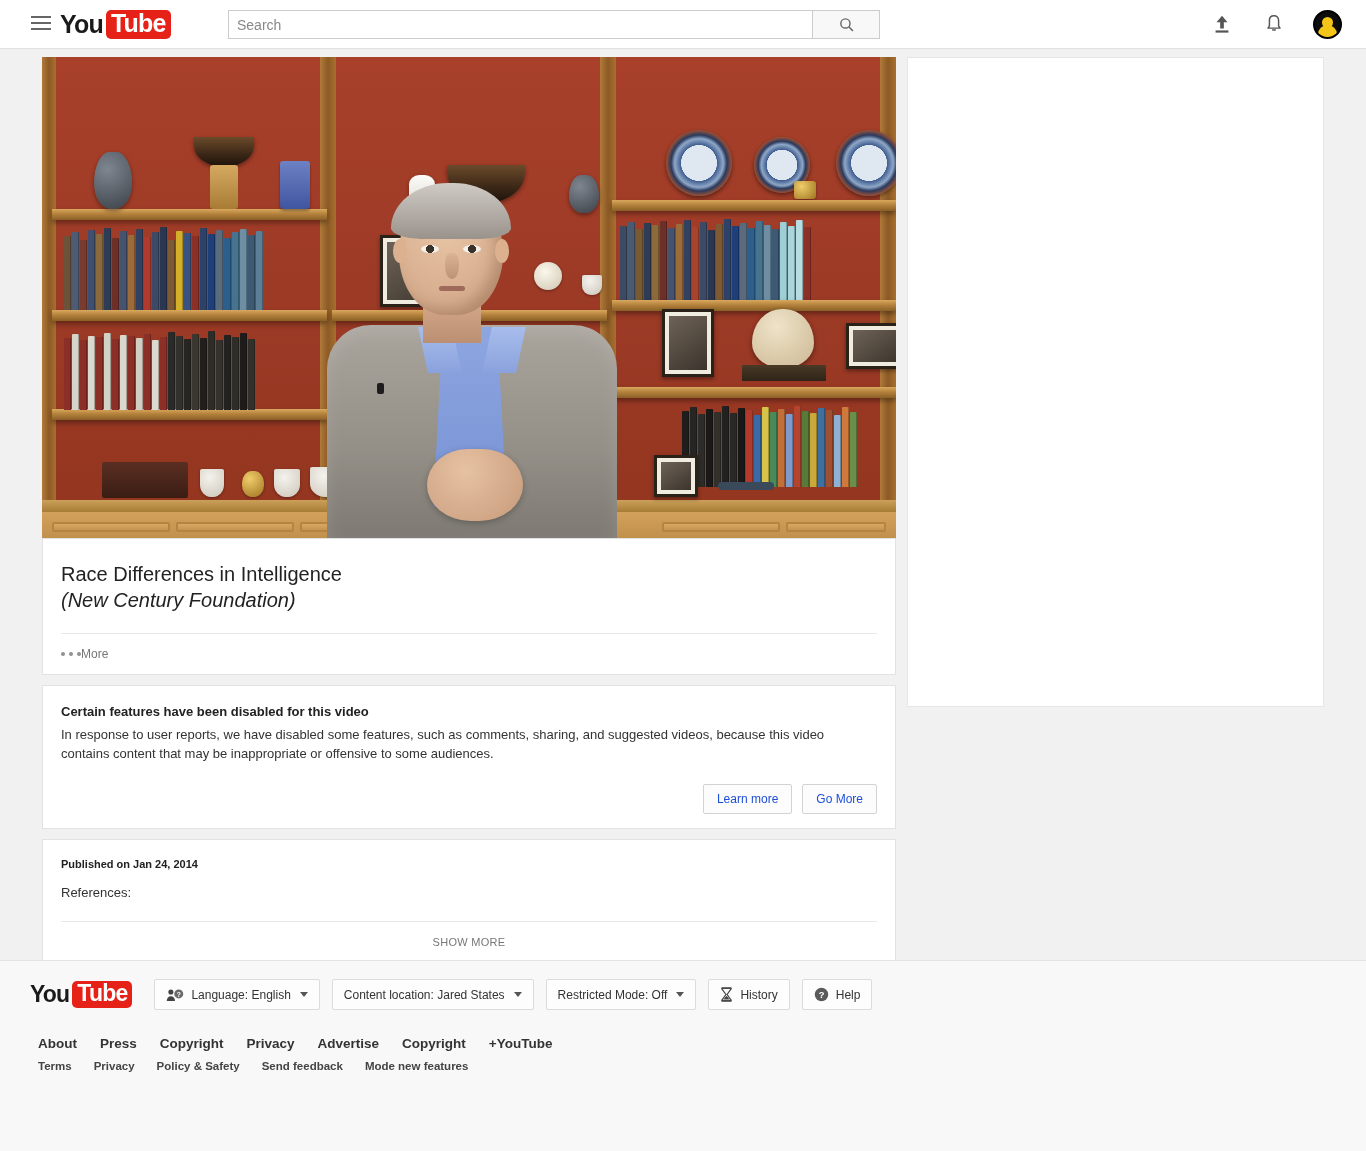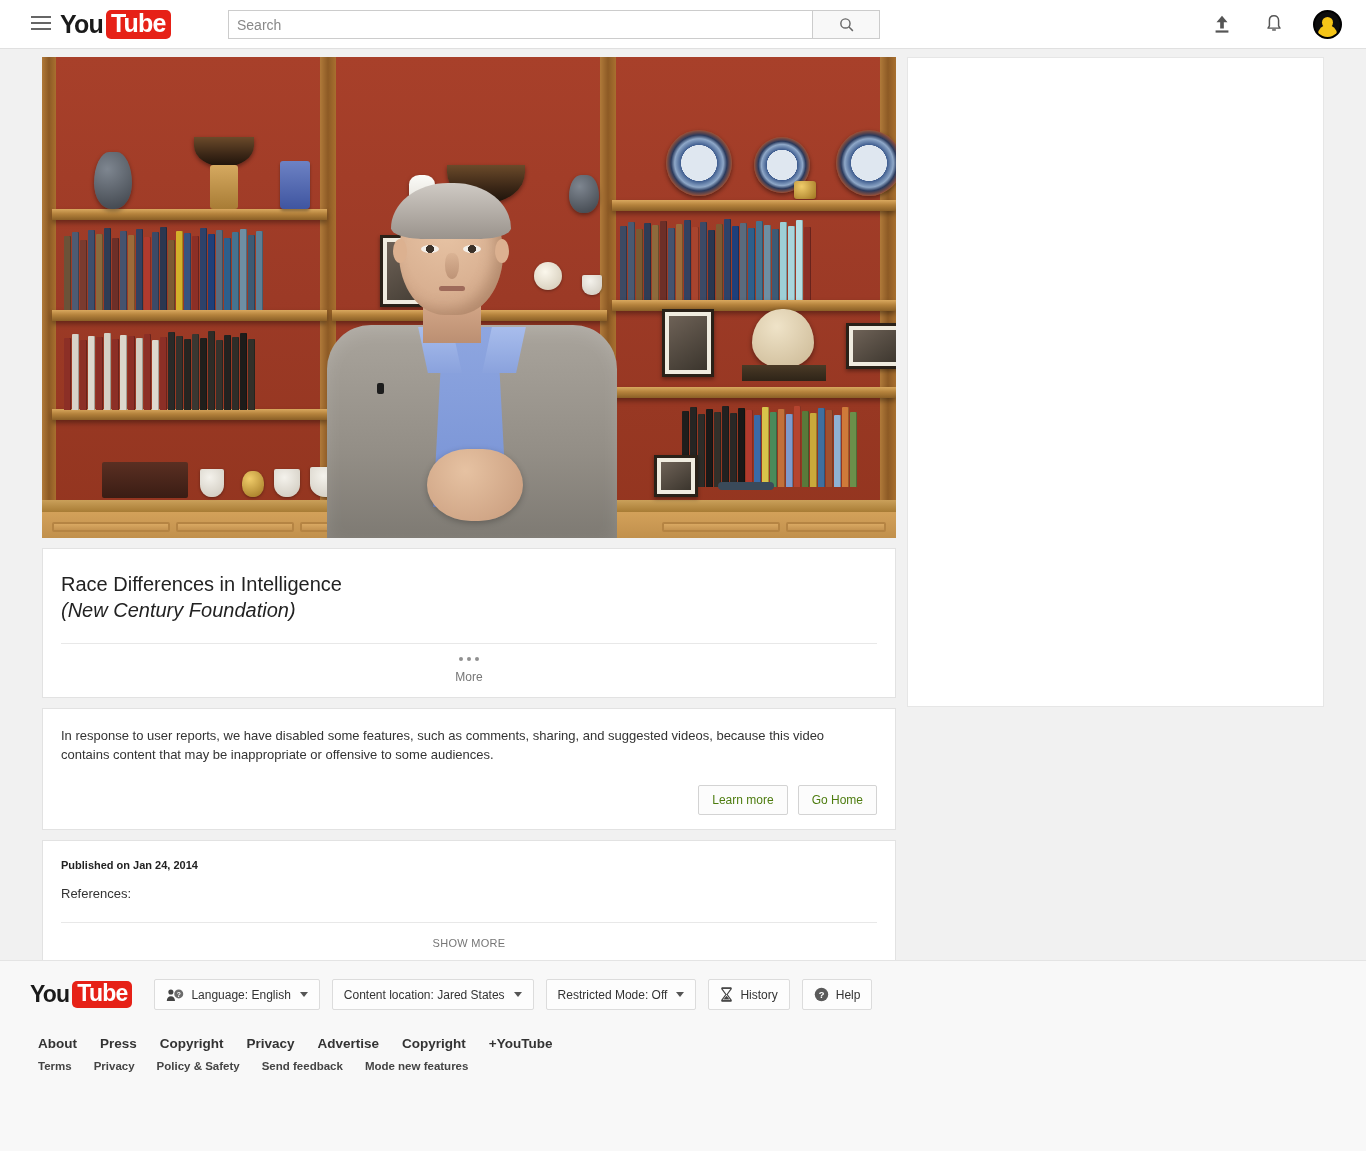--- a/index.html
+++ b/index.html
@@ -279,35 +279,34 @@
     position:absolute; left:50px; top:196px; width:7px; height:11px;
     background:#1d1d1d; border-radius:2px;
   }
 
   
   .card {
     background: #ffffff;
     border: 1px solid #e2e2e2;
     width: 854px;
   }
-  .title-card { padding: 22px 18px 0 18px; margin-top: 10px; }
+  .title-card { padding: 22px 18px 0 18px; }
   .vid-title {
     font-size: 20px; color: #222; line-height: 1.3;
     font-weight: 400;
   }
   .vid-title em { font-style: italic; }
   .title-divider {
     border-top: 1px solid #e8e8e8;
     margin-top: 20px;
   }
   .more-row {
-    display: flex; align-items: center; gap: 9px;
+    display: flex; align-items: center; 
     padding: 13px 0 13px 0;
     cursor: pointer;
-    flex-direction: column;
   }
   .dots { display:flex; gap:4px; }
   .dots i {
     width:4px; height:4px; background:#909090; border-radius:50%; display:block;
   }
   .more-label { font-size: 12px; color: #767676; font-weight: 500; }
 
   .notice-card { padding: 18px 18px 14px 18px; margin-top: 10px; }
   .notice-title {
     font-size: 13px; color: #222; font-weight: bold; margin-bottom: 7px;
@@ -315,21 +314,21 @@
   .notice-body {
     font-size: 13px; color: #333; line-height: 1.45;
     max-width: 815px;
   }
   .notice-actions {
     display: flex; justify-content: flex-end; gap: 10px; margin-top: 20px;
   }
   .btn {
     border: 1px solid #d3d3d3;
     background: #fcfcfc;
-    font-size: 12px; color: #4d7c0f;
+    font-size: 12px; color: #1d4ed8;
     padding: 7px 13px;
     border-radius: 2px;
     cursor: pointer;
     font-family: "Liberation Sans", sans-serif;
   }
 
   .desc-card { padding: 18px 18px 0 18px; margin-top: 10px; }
   .pub-date { font-size: 11px; font-weight: bold; color: #222; }
   .desc-text { font-size: 13px; color: #333; margin-top: 3px; }
   .desc-refs { font-size: 13px; color: #333; margin-top: 15px; }
@@ -653,24 +652,25 @@
         <span class="dots">
             <i></i>
             <i></i>
             <i></i>
           </span>
         <span class="more-label">More</span>
       </div>
     </div>
 
     <div class="card notice-card">
+      <div class="notice-title">Certain features have been disabled for this video</div>
       <div class="notice-body">In response to user reports, we have disabled some features, such as comments, sharing, and suggested videos, because this video contains content that may be inappropriate or offensive to some audiences.</div>
       <div class="notice-actions">
         <button class="btn">Learn more</button>
-        <button class="btn">Go Home</button>
+        <button class="btn">Go More</button>
       </div>
     </div>
 
     <div class="card desc-card">
       <div class="pub-date">Published on Jan 24, 2014</div>
       <div class="desc-refs">References:</div>
       <div class="show-more">SHOW MORE</div>
     </div>
 
   </div>

